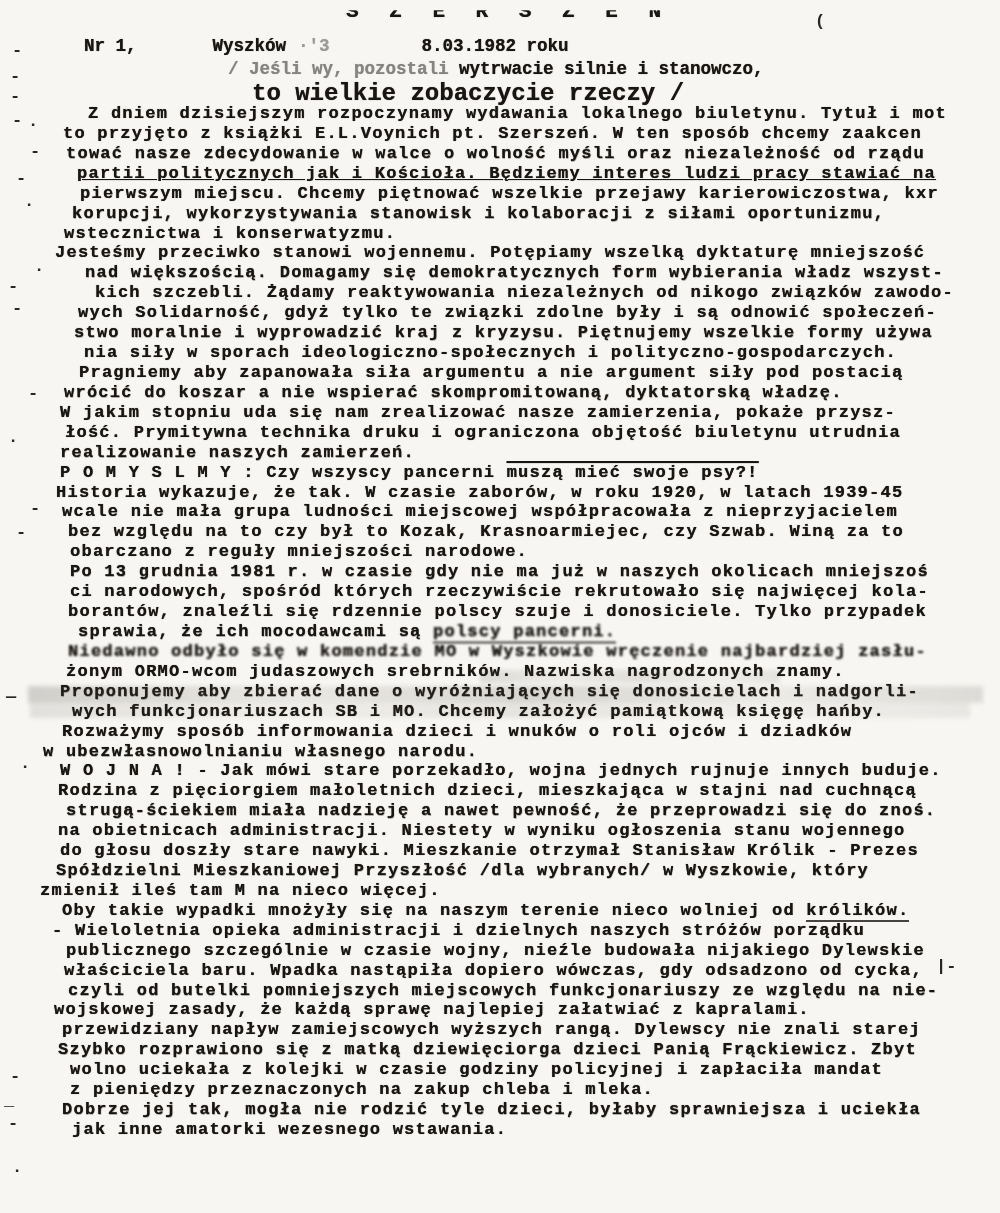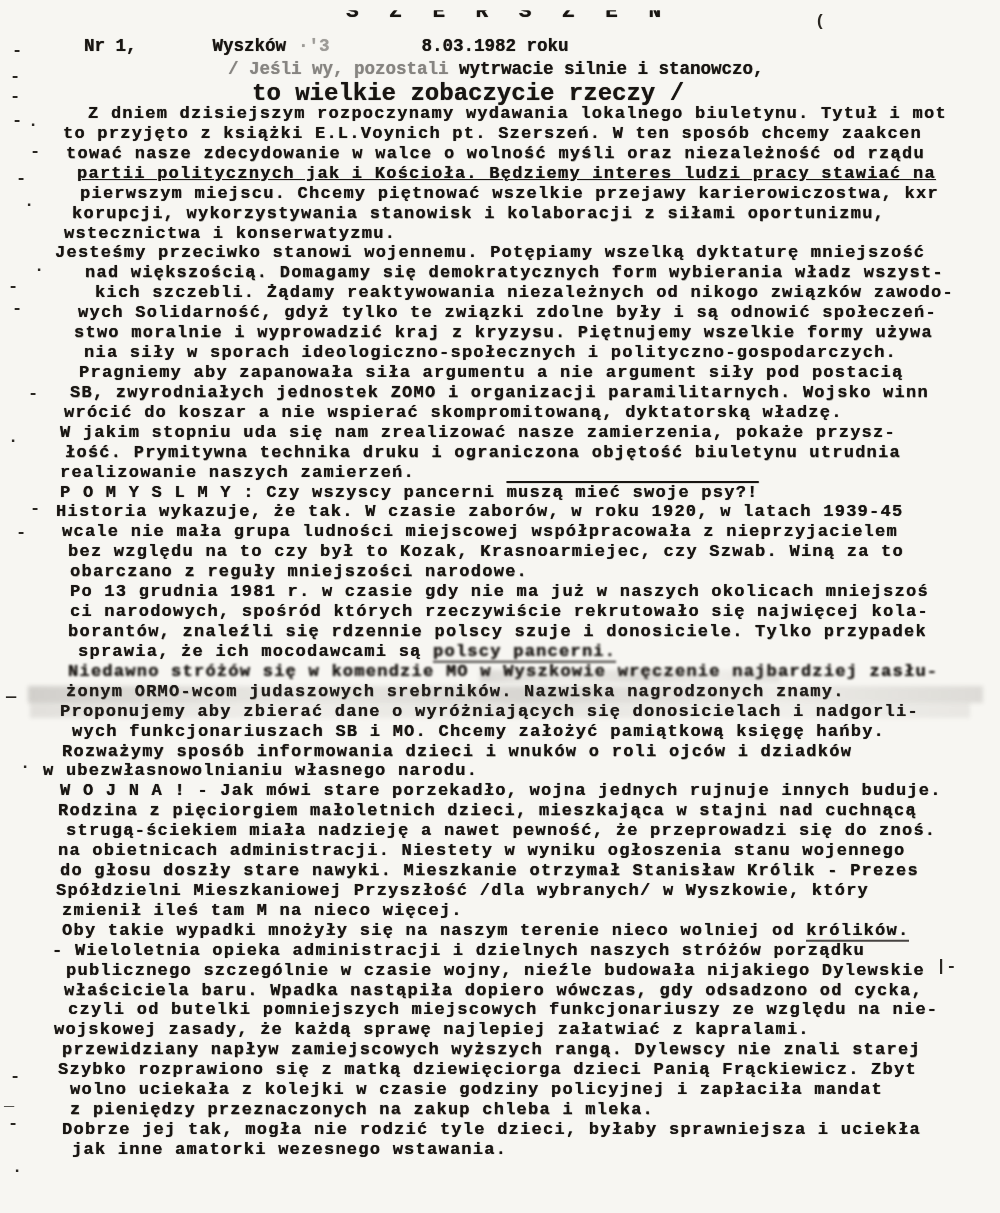--- a/index.html
+++ b/index.html
@@ -67,47 +67,46 @@
       <div class="tline" style="margin-left: 80px;">pierwszym miejscu. Chcemy piętnować wszelkie przejawy karierowiczostwa, kxr</div>
       <div class="tline" style="margin-left: 72px;">korupcji, wykorzystywania stanowisk i kolaboracji z siłami oportunizmu,</div>
       <div class="tline" style="margin-left: 64px;">wstecznictwa i konserwatyzmu.</div>
       <div class="tline" style="margin-left: 55px;">Jesteśmy przeciwko stanowi wojennemu. Potępiamy wszelką dyktaturę mniejszość</div>
       <div class="tline" style="margin-left: 85px;">nad większością. Domagamy się demokratycznych form wybierania władz wszyst-</div>
       <div class="tline" style="margin-left: 95px;">kich szczebli. Żądamy reaktywowania niezależnych od nikogo związków zawodo-</div>
       <div class="tline" style="margin-left: 78px;">wych Solidarność, gdyż tylko te związki zdolne były i są odnowić społeczeń-</div>
       <div class="tline" style="margin-left: 74px;">stwo moralnie i wyprowadzić kraj z kryzysu. Piętnujemy wszelkie formy używa</div>
       <div class="tline" style="margin-left: 84px;">nia siły w sporach ideologiczno-społecznych i polityczno-gospodarczych.</div>
       <div class="tline" style="margin-left: 79px;">Pragniemy aby zapanowała siła argumentu a nie argument siły pod postacią</div>
-      <div class="tline" style="margin-left: 70px;">SB, zwyrodniałych jednostek ZOMO i organizacji paramilitarnych. Wojsko winn</div>
       <div class="tline" style="margin-left: 64px;">wrócić do koszar a nie wspierać skompromitowaną, dyktatorską władzę.</div>
       <div class="tline" style="margin-left: 60px;">W jakim stopniu uda się nam zrealizować nasze zamierzenia, pokaże przysz-</div>
       <div class="tline" style="margin-left: 65px;">łość. Prymitywna technika druku i ograniczona objętość biuletynu utrudnia</div>
       <div class="tline" style="margin-left: 60px;">realizowanie naszych zamierzeń.</div>
       <div class="tline" style="margin-left: 60px;"><span>P O M Y S L M Y :  Czy wszyscy pancerni </span><span class="ov">muszą mieć swoje psy?!</span></div>
       <div class="tline" style="margin-left: 56px;">Historia wykazuje, że tak. W czasie zaborów, w roku 1920, w latach 1939-45</div>
       <div class="tline" style="margin-left: 62px;">wcale nie mała grupa ludności miejscowej współpracowała z nieprzyjacielem</div>
       <div class="tline" style="margin-left: 68px;">bez względu na to czy był to Kozak, Krasnoarmiejec, czy Szwab. Winą za to</div>
       <div class="tline" style="margin-left: 70px;">obarczano z reguły mniejszości narodowe.</div>
       <div class="tline" style="margin-left: 70px;">Po 13 grudnia 1981 r. w czasie gdy nie ma już w naszych okolicach mniejszoś</div>
       <div class="tline" style="margin-left: 70px;">ci narodowych, spośród których rzeczywiście rekrutowało się najwięcej kola-</div>
       <div class="tline" style="margin-left: 68px;">borantów, znaleźli się rdzennie polscy szuje i donosiciele. Tylko przypadek</div>
       <div class="tline" style="margin-left: 78px;"><span>sprawia, że ich mocodawcami są </span><span class="u smudge">polscy pancerni.</span></div>
-      <div class="tline blurry" style="margin-left: 68px;">Niedawno stróżów się w komendzie MO w Wyszkowie wręczenie najbardziej zasłu-</div>
+      <div class="tline blurry" style="margin-left: 68px;">Niedawno odbyło się w komendzie MO w Wyszkowie wręczenie najbardziej zasłu-</div>
       <div class="tline blurry2" style="margin-left: 66px;">żonym ORMO-wcom judaszowych srebrników. Nazwiska nagrodzonych znamy.</div>
       <div class="tline" style="margin-left: 60px;">Proponujemy aby zbierać dane o wyróżniających się donosicielach i nadgorli-</div>
       <div class="tline" style="margin-left: 72px;">wych funkcjonariuszach SB i MO. Chcemy założyć pamiątkową księgę hańby.</div>
       <div class="tline" style="margin-left: 62px;">Rozważymy sposób informowania dzieci i wnuków o roli ojców i dziadków</div>
       <div class="tline" style="margin-left: 43px;">w ubezwłasnowolnianiu własnego narodu.</div>
       <div class="tline" style="margin-left: 60px;">W O J N A ! - Jak mówi stare porzekadło, wojna jednych rujnuje innych buduje.</div>
       <div class="tline" style="margin-left: 58px;">Rodzina z pięciorgiem małoletnich dzieci, mieszkająca w stajni nad cuchnącą</div>
       <div class="tline" style="margin-left: 66px;">strugą-ściekiem miała nadzieję a nawet pewność, że przeprowadzi się do znoś.</div>
       <div class="tline" style="margin-left: 58px;">na obietnicach administracji. Niestety w wyniku ogłoszenia stanu wojennego</div>
       <div class="tline" style="margin-left: 60px;">do głosu doszły stare nawyki. Mieszkanie otrzymał Stanisław Królik - Prezes</div>
       <div class="tline" style="margin-left: 56px;">Spółdzielni Mieszkaniowej Przyszłość /dla wybranych/ w Wyszkowie, który</div>
-      <div class="tline" style="margin-left: 62px;">zmienił ileś tam M na nieco więcej.</div>
+      <div class="tline" style="margin-left: 40px;">zmienił ileś tam M na nieco więcej.</div>
       <div class="tline" style="margin-left: 62px;"><span>Oby takie wypadki mnożyły się na naszym terenie nieco wolniej od </span><span class="u">królików.</span></div>
       <div class="tline" style="margin-left: 52px;">- Wieloletnia opieka administracji i dzielnych naszych stróżów  porządku</div>
       <div class="tline" style="margin-left: 66px;">publicznego szczególnie w czasie wojny, nieźle budowała nijakiego Dylewskie</div>
       <div class="tline" style="margin-left: 64px;">właściciela baru. Wpadka nastąpiła dopiero wówczas, gdy odsadzono od cycka,</div>
       <div class="tline" style="margin-left: 68px;">czyli od butelki pomniejszych miejscowych funkcjonariuszy ze względu na nie-</div>
       <div class="tline" style="margin-left: 54px;">wojskowej zasady, że każdą sprawę najlepiej załatwiać z kapralami.</div>
       <div class="tline" style="margin-left: 62px;">przewidziany napływ zamiejscowych wyższych rangą. Dylewscy nie znali starej</div>
       <div class="tline" style="margin-left: 58px;">Szybko rozprawiono się z matką dziewięciorga dzieci Panią Frąckiewicz. Zbyt</div>
       <div class="tline" style="margin-left: 70px;">wolno uciekała z kolejki w czasie godziny policyjnej i zapłaciła mandat</div>
       <div class="tline" style="margin-left: 70px;">z pieniędzy przeznaczonych na zakup chleba i mleka.</div>

